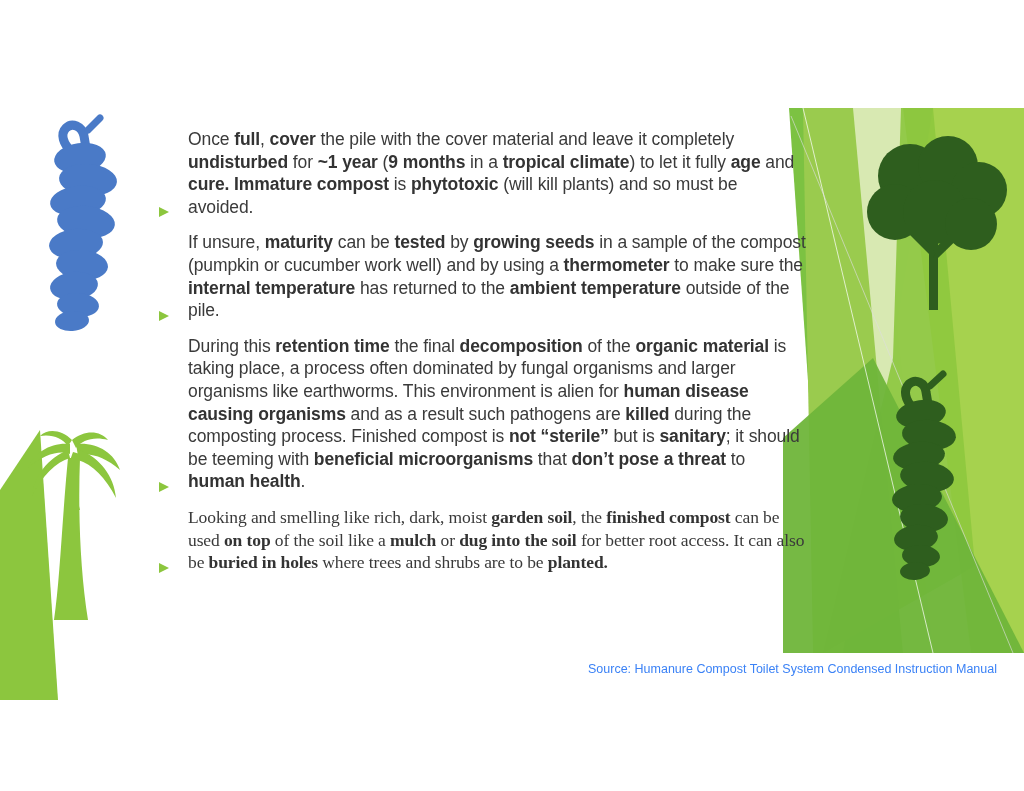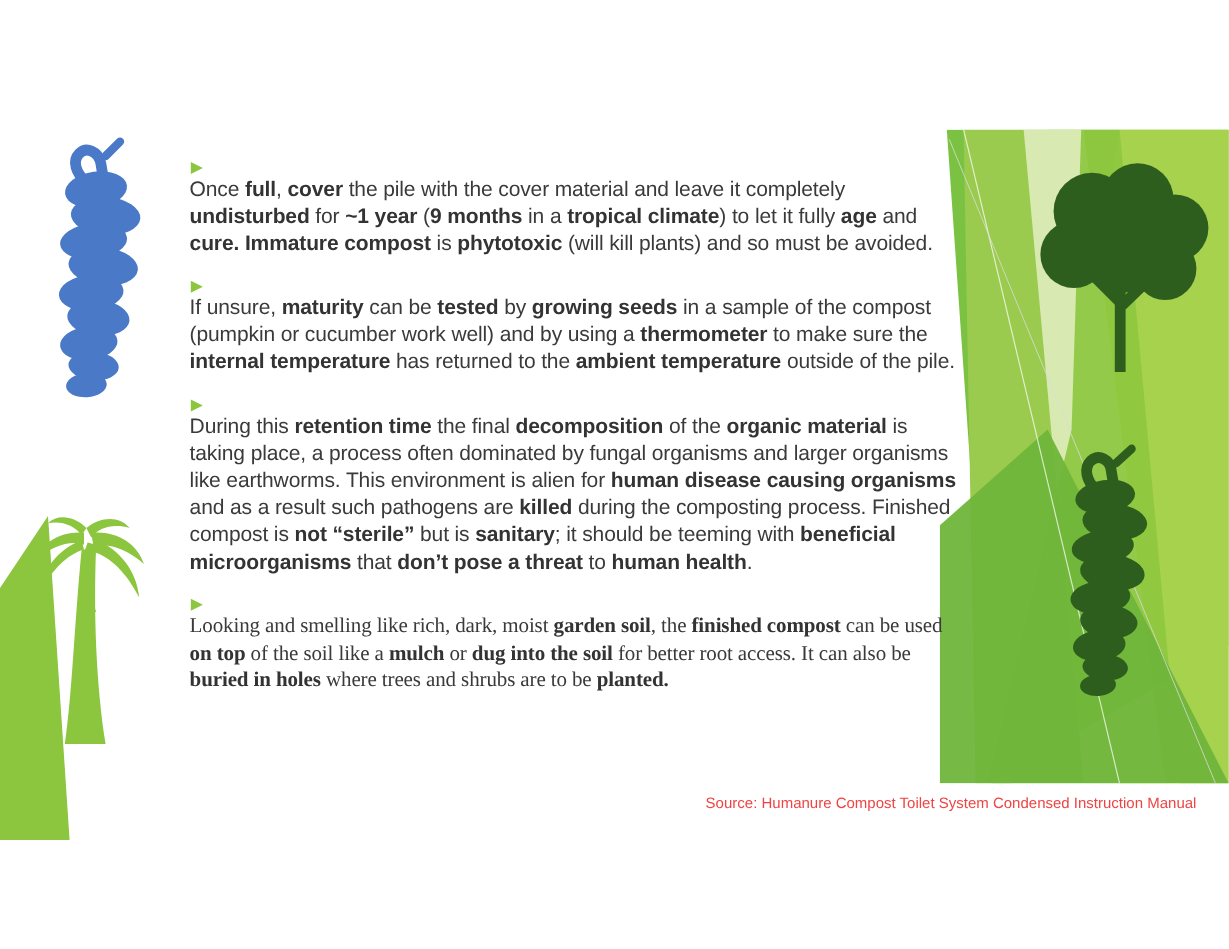--- a/index.html
+++ b/index.html
@@ -39,23 +39,22 @@
 
   
   .content {
     position: absolute;
     left: 158px;
     top: 128px;
     width: 648px;
   }
   .bullet-row {
     display: flex;
-    align-items: flex-start;
+    align-items: flex-end;
     margin-bottom: 13px;
-    flex-direction: column;
   }
   .bullet-row:last-child { margin-bottom: 0; font-family: Liberation Serif, serif; }
   .bullet-marker {
     flex: 0 0 auto;
     width: 30px;
     padding-top: 6px;
     line-height: 0;
   }
   .bullet-marker svg { display: block; }
   .bullet-text {
@@ -66,21 +65,21 @@
     letter-spacing: -0.1px;
   }
   .bullet-text b { font-weight: bold; color: #333333; }
 
   
   .source {
     position: absolute;
     left: 588px;
     top: 662px;
     font-size: 12.5px;
-    color: #ef4444;
+    color: #3b82f6;
     white-space: nowrap;
   }
 </style>
 </head>
 <body>
 
 <div id="slide">
 
   <div class="left-art">
     <svg width="180" height="600" viewBox="0 0 180 600">

